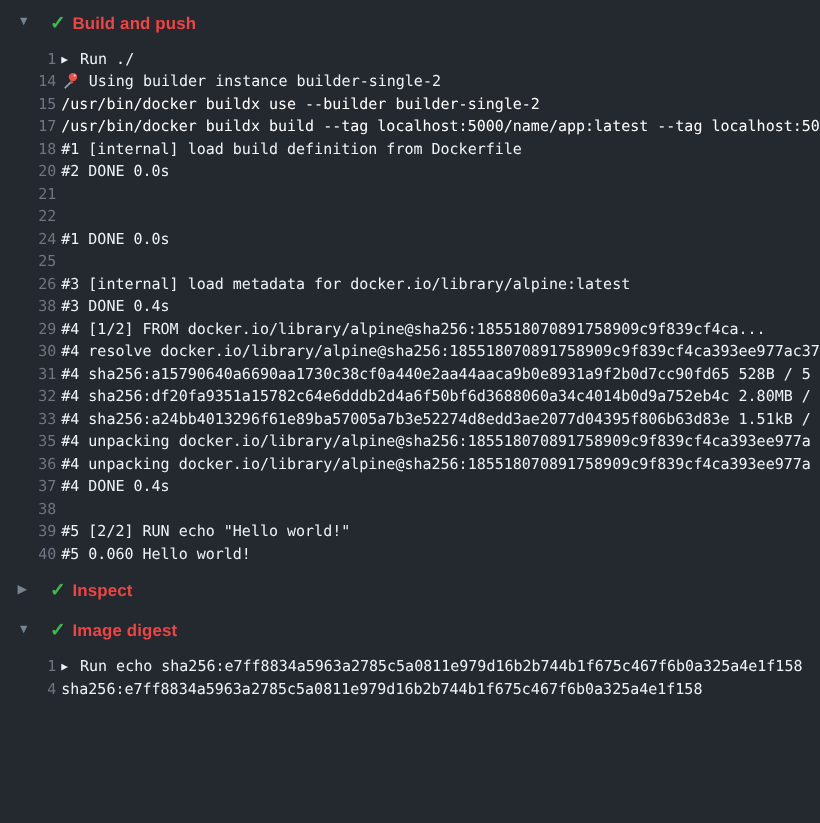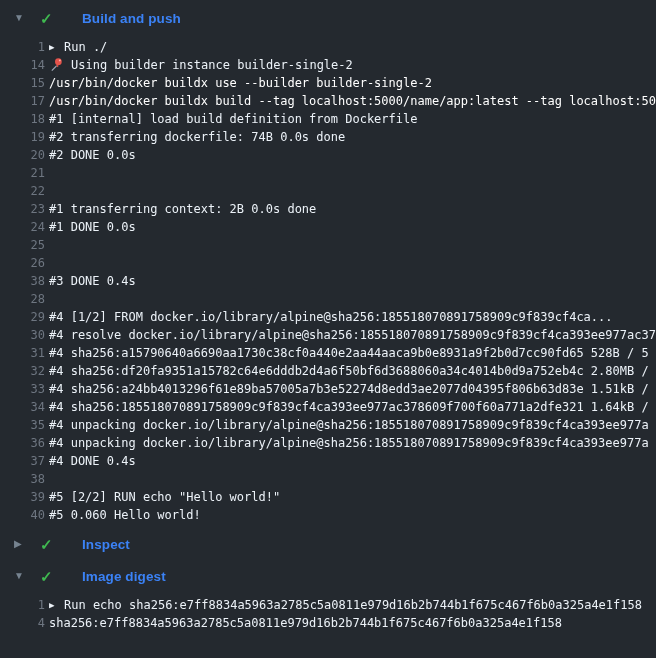--- a/index.html
+++ b/index.html
@@ -16,21 +16,21 @@
   }
   .caret{
     width:12px;flex:none;font-size:10px;line-height:1;color:#768390;
     display:inline-block;
   }
   .check{
     width:16px;flex:none;margin-left:14px;font-size:15px;font-weight:bold;
     color:#3fb950;line-height:1;
   }
   .section-title{
-    margin-left:26px;font-size:13.5px;font-weight:700;color:#3b82f6;
+    margin-left:2px;font-size:13.5px;font-weight:700;color:#ef4444;
     letter-spacing:.1px;
   }
   .lines{margin-top:4px;}
   .row{
     display:flex;align-items:center;height:18px;
     font-family:"DejaVu Sans Mono","Liberation Mono",monospace;
     font-size:12px;line-height:18px;
   }
   .num{
     width:45px;flex:none;text-align:right;color:#6e7681;cursor:pointer;
@@ -78,80 +78,65 @@
         </div>
         <div class="row">
           <span class="num">17</span>
           <span class="txt command">/usr/bin/docker buildx build --tag localhost:5000/name/app:latest --tag localhost:50</span>
         </div>
         <div class="row">
           <span class="num">18</span>
           <span class="txt">#1 [internal] load build definition from Dockerfile</span>
         </div>
         <div class="row">
-          <span class="num">19</span>
-          <span class="txt">#2 transferring dockerfile: 74B 0.0s done</span>
-        </div>
-        <div class="row">
           <span class="num">20</span>
           <span class="txt">#2 DONE 0.0s</span>
         </div>
         <div class="row">
           <span class="num">21</span>
           <span class="txt"></span>
         </div>
         <div class="row">
           <span class="num">22</span>
         </div>
         <div class="row">
-          <span class="num">23</span>
-          <span class="txt">#1 transferring context: 2B 0.0s done</span>
-        </div>
-        <div class="row">
           <span class="num">24</span>
           <span class="txt">#1 DONE 0.0s</span>
         </div>
         <div class="row">
           <span class="num">25</span>
           <span class="txt"></span>
         </div>
         <div class="row">
           <span class="num">26</span>
+          <span class="txt">#3 [internal] load metadata for docker.io/library/alpine:latest</span>
         </div>
         <div class="row">
           <span class="num">38</span>
           <span class="txt">#3 DONE 0.4s</span>
-        </div>
-        <div class="row">
-          <span class="num">28</span>
-          <span class="txt"></span>
         </div>
         <div class="row">
           <span class="num">29</span>
           <span class="txt">#4 [1/2] FROM docker.io/library/alpine@sha256:185518070891758909c9f839cf4ca...</span>
         </div>
         <div class="row">
           <span class="num">30</span>
           <span class="txt">#4 resolve docker.io/library/alpine@sha256:185518070891758909c9f839cf4ca393ee977ac37</span>
         </div>
         <div class="row">
           <span class="num">31</span>
           <span class="txt">#4 sha256:a15790640a6690aa1730c38cf0a440e2aa44aaca9b0e8931a9f2b0d7cc90fd65 528B / 5</span>
         </div>
         <div class="row">
           <span class="num">32</span>
           <span class="txt">#4 sha256:df20fa9351a15782c64e6dddb2d4a6f50bf6d3688060a34c4014b0d9a752eb4c 2.80MB /</span>
         </div>
         <div class="row">
           <span class="num">33</span>
           <span class="txt">#4 sha256:a24bb4013296f61e89ba57005a7b3e52274d8edd3ae2077d04395f806b63d83e 1.51kB /</span>
-        </div>
-        <div class="row">
-          <span class="num">34</span>
-          <span class="txt">#4 sha256:185518070891758909c9f839cf4ca393ee977ac378609f700f60a771a2dfe321 1.64kB /</span>
         </div>
         <div class="row">
           <span class="num">35</span>
           <span class="txt">#4 unpacking docker.io/library/alpine@sha256:185518070891758909c9f839cf4ca393ee977a</span>
         </div>
         <div class="row">
           <span class="num">36</span>
           <span class="txt">#4 unpacking docker.io/library/alpine@sha256:185518070891758909c9f839cf4ca393ee977a</span>
         </div>
         <div class="row">

